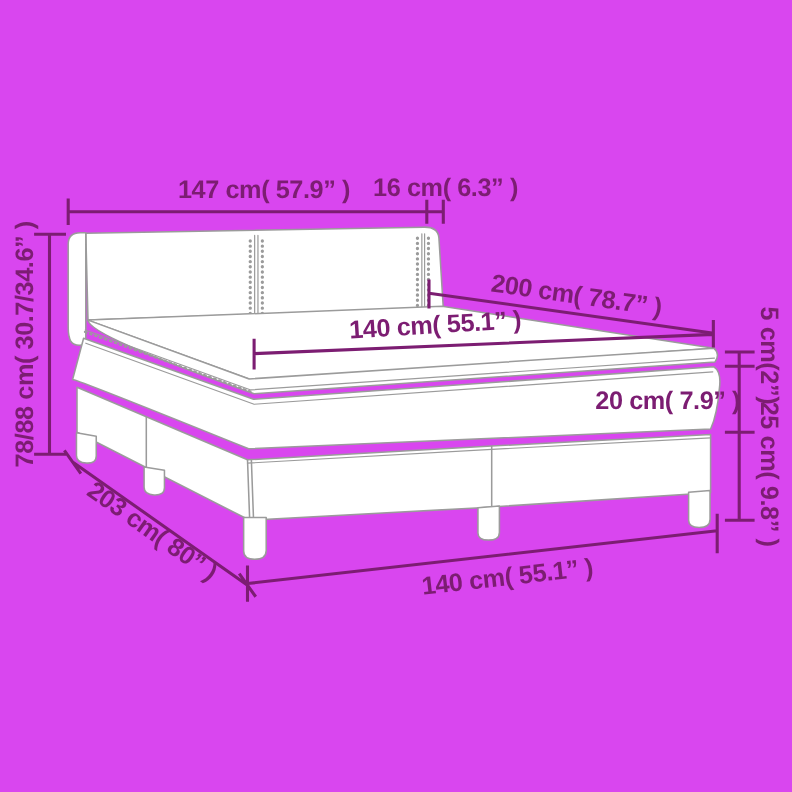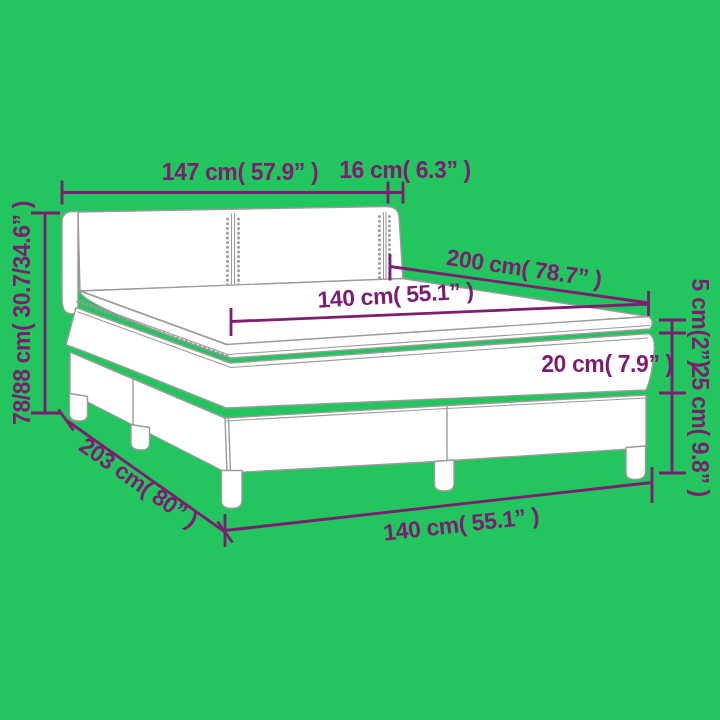--- a/index.html
+++ b/index.html
@@ -1,16 +1,16 @@
 <!DOCTYPE html>
 <html><head>
 <meta charset="utf-8">
 <style>
   html,body{margin:0;padding:0;background:#ffffff;}
-  .stage{position:relative;width:720px;height:720px;background:#22c55e;overflow:hidden;}
+  .stage{position:relative;width:720px;height:720px;background:#d946ef;overflow:hidden;}
   svg{display:block;}
   .dim-text{
     font-family:"Liberation Sans", sans-serif;
     font-weight:bold;
     font-size:23px;
     letter-spacing:-0.4px;
   }
 </style>
 </head>
 <body>

